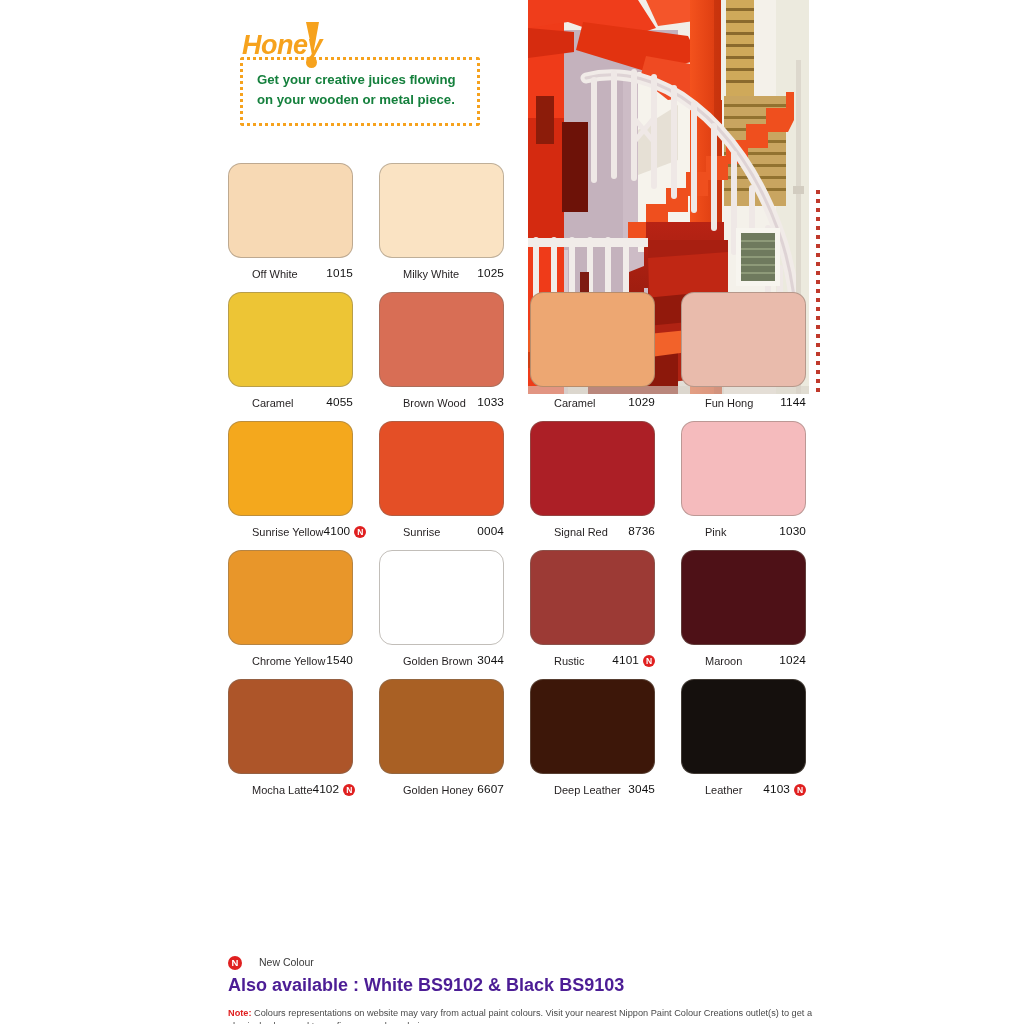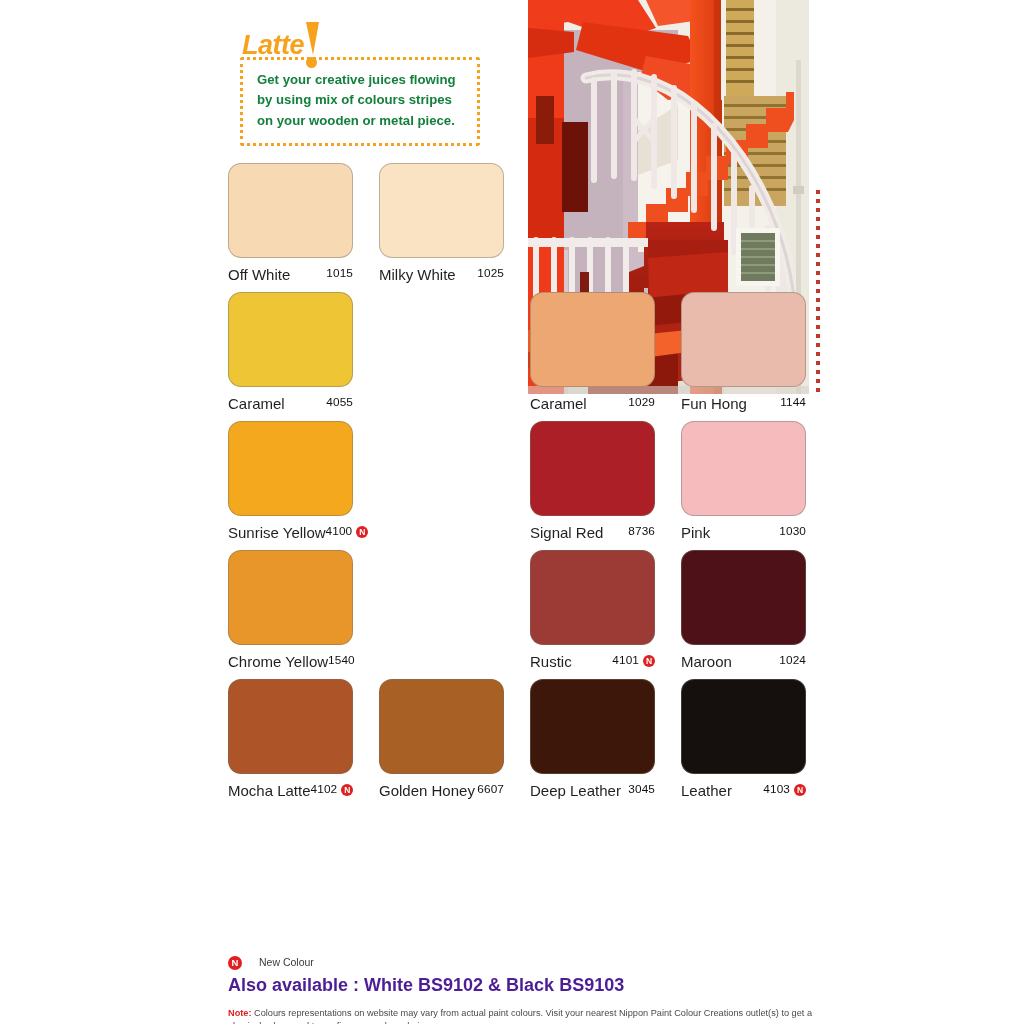--- a/index.html
+++ b/index.html
@@ -135,24 +135,25 @@
     box-sizing: border-box;
   }
   .swatch-meta {
     display: flex;
     justify-content: space-between;
     align-items: center;
     margin-top: 9px;
     height: 14px;
   }
   .swatch-name {
-    font-size: 15px;
+    font-size: 11px;
     color: #231f20;
     line-height: 1;
     white-space: nowrap;
+    margin-left: 24px;
   }
   .swatch-right {
     display: flex;
     align-items: center;
     gap: 4px;
   }
   .swatch-code {
     font-size: 11.8px;
     font-weight: normal;
     color: #111111;
@@ -213,29 +214,28 @@
   #note-label {
     color: #e02020;
     font-weight: bold;
   }
 </style>
 </head>
 <body>
 
 <div id="tips-callout">
   <div id="tips-heading">
-    <span id="tips-word">Latte</span>
+    <span id="tips-word">Honey</span>
     <span id="tips-exclaim">
       <span class="bang-stem"></span>
       <span class="bang-dot"></span>
     </span>
   </div>
   <div id="tips-box">
     <div class="tip-line">Get your creative juices flowing</div>
-    <div class="tip-line">by using mix of colours stripes</div>
     <div class="tip-line">on your wooden or metal piece.</div>
   </div>
 </div>
 
 <div id="photo-frame">
   <svg width="281" height="394" viewBox="0 0 281 394" xmlns="http://www.w3.org/2000/svg">
     <defs>
       <linearGradient id="wallg" x1="0" y1="0" x2="0" y2="1">
         <stop offset="0%" stop-color="#f2efe9"></stop>
         <stop offset="100%" stop-color="#e2ded6"></stop>
@@ -411,20 +411,30 @@
     <div class="swatch-cell col0">
       <div class="swatch-chip" style="background: rgb(237, 197, 53);"></div>
       <div class="swatch-meta">
         <span class="swatch-name">Caramel</span>
         <span class="swatch-right">
           <span class="swatch-code">4055</span>
 
         </span>
       </div>
     </div>
+    <div class="swatch-cell col1">
+      <div class="swatch-chip" style="background: rgb(216, 110, 85);"></div>
+      <div class="swatch-meta">
+        <span class="swatch-name">Brown Wood</span>
+        <span class="swatch-right">
+          <span class="swatch-code">1033</span>
+
+        </span>
+      </div>
+    </div>
     <div class="swatch-cell col2">
       <div class="swatch-chip" style="background: rgb(237, 167, 114);"></div>
       <div class="swatch-meta">
         <span class="swatch-name">Caramel</span>
         <span class="swatch-right">
           <span class="swatch-code">1029</span>
 
         </span>
       </div>
     </div>
@@ -444,20 +454,30 @@
     <div class="swatch-cell col0">
       <div class="swatch-chip" style="background: rgb(244, 168, 29);"></div>
       <div class="swatch-meta">
         <span class="swatch-name">Sunrise Yellow</span>
         <span class="swatch-right">
           <span class="swatch-code">4100</span>
           <span class="new-badge">N</span>
         </span>
       </div>
     </div>
+    <div class="swatch-cell col1">
+      <div class="swatch-chip" style="background: rgb(228, 79, 38);"></div>
+      <div class="swatch-meta">
+        <span class="swatch-name">Sunrise</span>
+        <span class="swatch-right">
+          <span class="swatch-code">0004</span>
+
+        </span>
+      </div>
+    </div>
     <div class="swatch-cell col2">
       <div class="swatch-chip" style="background: rgb(172, 31, 38);"></div>
       <div class="swatch-meta">
         <span class="swatch-name">Signal Red</span>
         <span class="swatch-right">
           <span class="swatch-code">8736</span>
 
         </span>
       </div>
     </div>
@@ -473,20 +493,30 @@
     </div>
   </div>
 
   <div class="swatch-row">
     <div class="swatch-cell col0">
       <div class="swatch-chip" style="background: rgb(232, 150, 42);"></div>
       <div class="swatch-meta">
         <span class="swatch-name">Chrome Yellow</span>
         <span class="swatch-right">
           <span class="swatch-code">1540</span>
+
+        </span>
+      </div>
+    </div>
+    <div class="swatch-cell col1">
+      <div class="swatch-chip"></div>
+      <div class="swatch-meta">
+        <span class="swatch-name">Golden Brown</span>
+        <span class="swatch-right">
+          <span class="swatch-code">3044</span>
 
         </span>
       </div>
     </div>
     <div class="swatch-cell col2">
       <div class="swatch-chip" style="background: rgb(156, 58, 53);"></div>
       <div class="swatch-meta">
         <span class="swatch-name">Rustic</span>
         <span class="swatch-right">
           <span class="swatch-code">4101</span>

